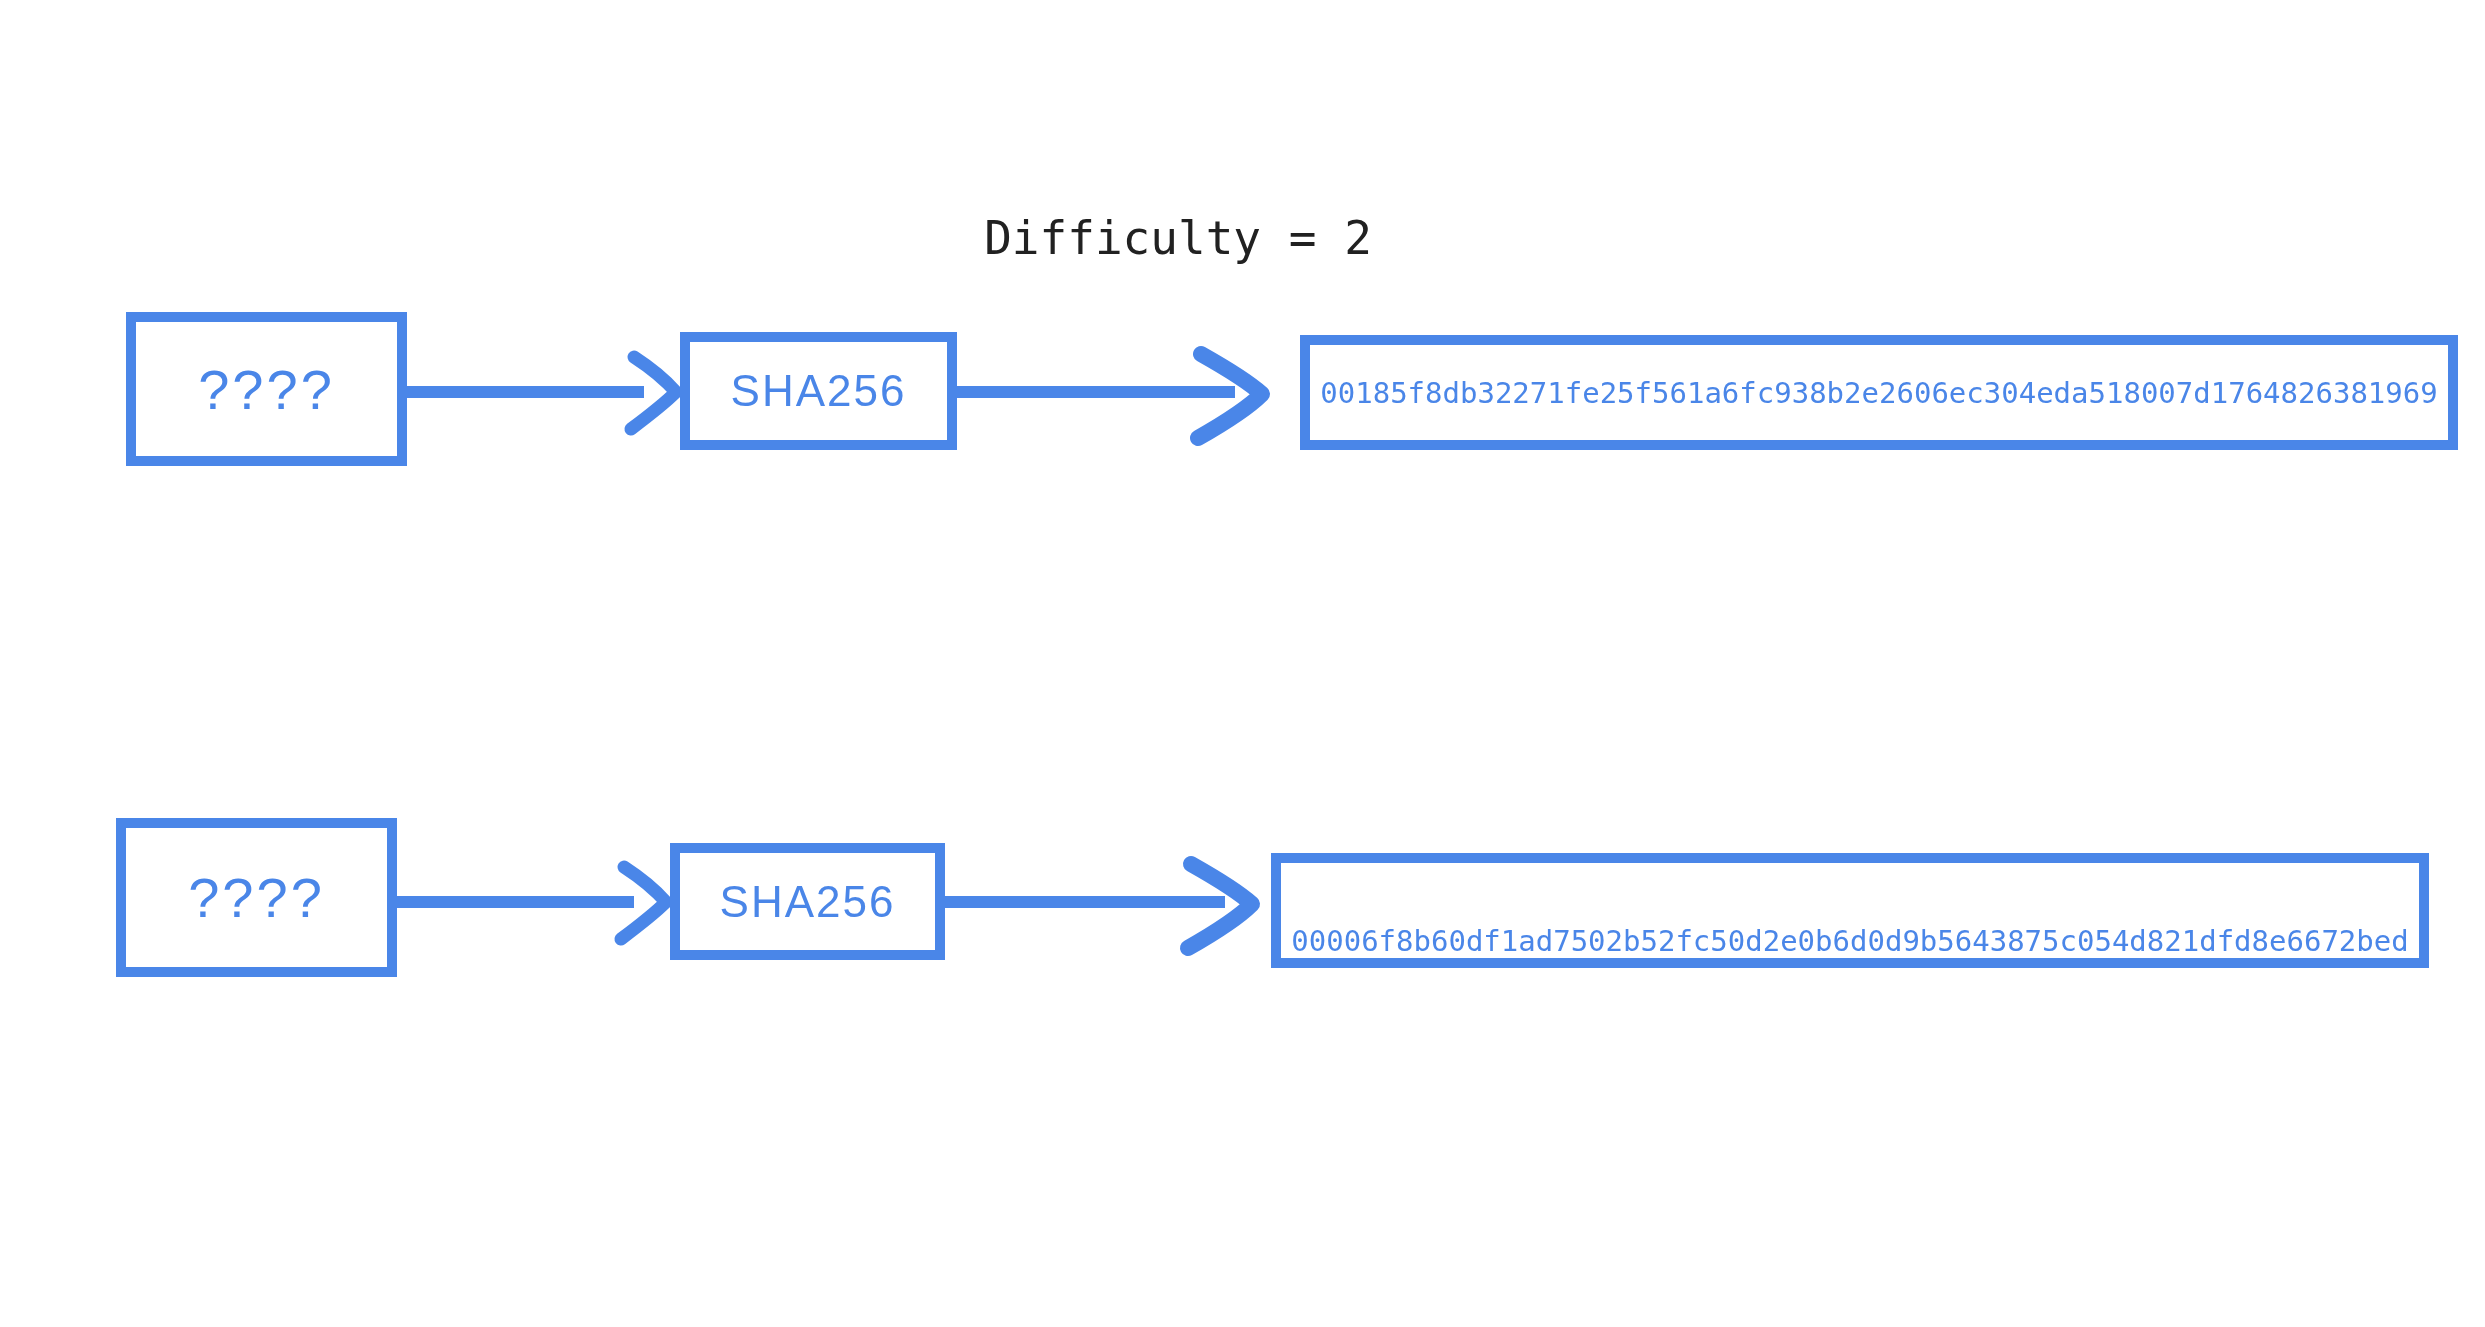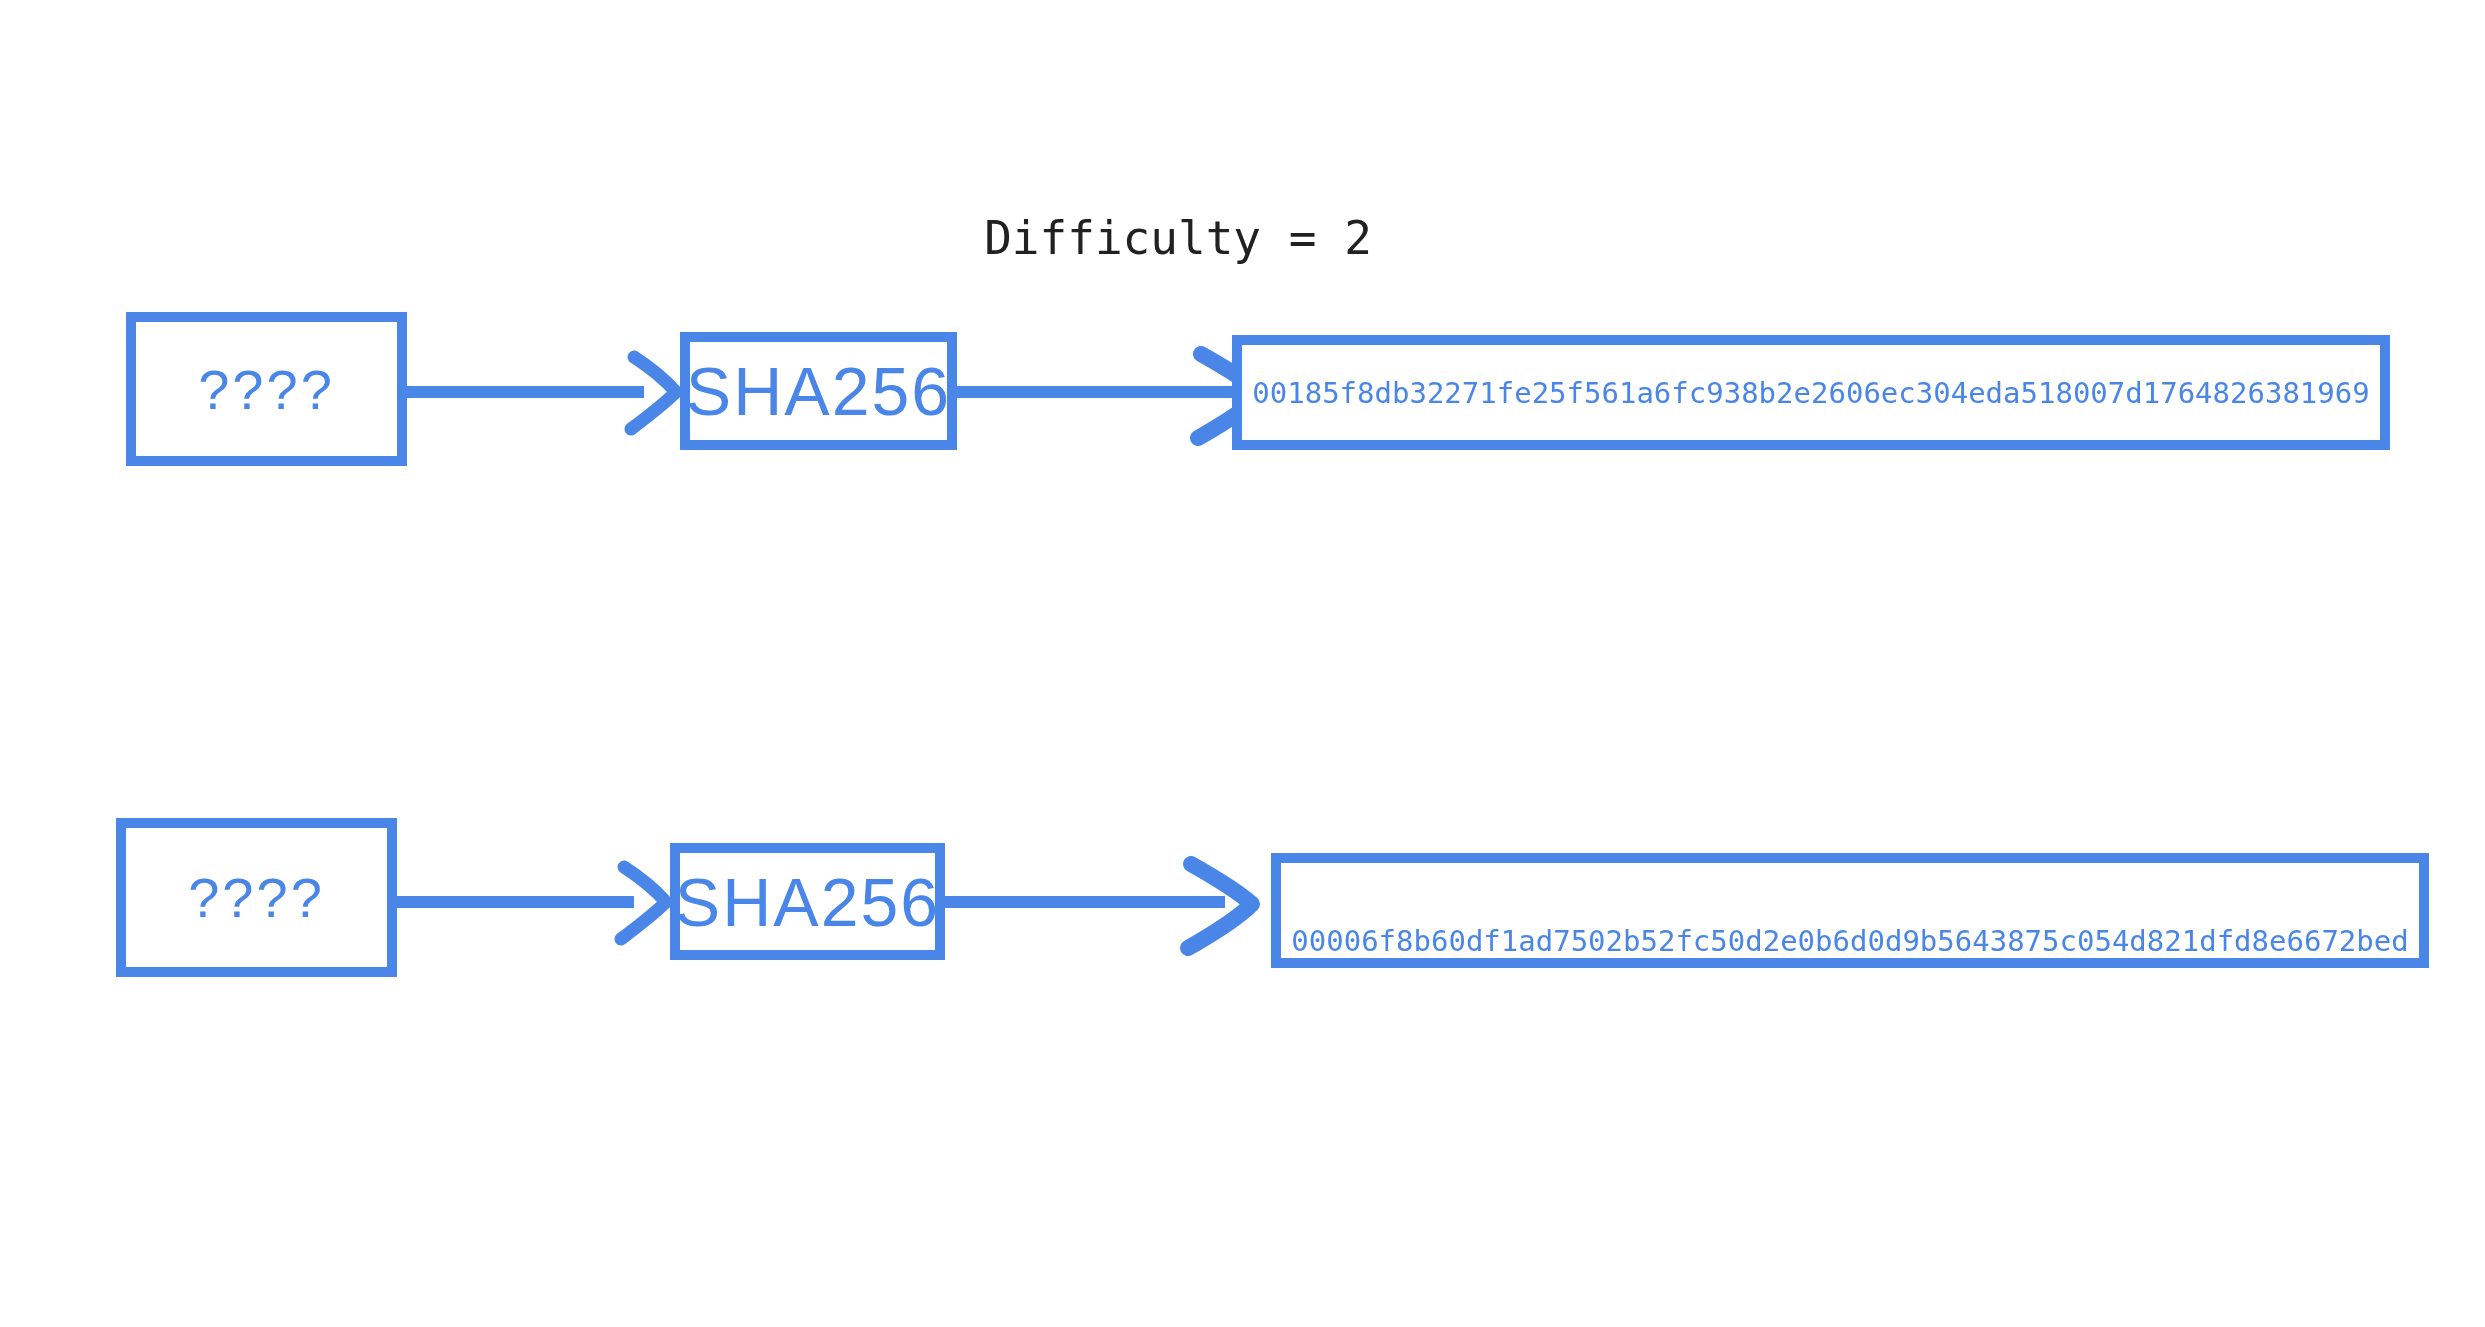--- a/index.html
+++ b/index.html
@@ -50,30 +50,30 @@
     display:flex;
     align-items:center;
     justify-content:center;
     color:var(--accent);
     white-space:nowrap;
   }
   .unknown-box{font-size:56px;letter-spacing:3px;font-weight:400;}
   .unknown-1{left:126px;top:312px;width:281px;height:154px;}
   .unknown-2{left:116px;top:818px;width:281px;height:159px;}
 
-  .sha-box{font-size:68px;letter-spacing:2px;font-weight:400;}
+  .sha-box{font-size:44px;letter-spacing:2px;font-weight:400;}
   .sha-1{left:680px;top:332px;width:277px;height:118px;}
   .sha-2{left:670px;top:843px;width:275px;height:117px;}
 
   .hash-box{
     font-family:"DejaVu Sans Mono","Liberation Mono",monospace;
     font-size:29px;
     letter-spacing:0px;
   }
-  .hash-1{left:1232px;top:335px;width:1158px;height:115px;}
+  .hash-1{left:1300px;top:335px;width:1158px;height:115px;}
   .hash-2{left:1271px;top:853px;width:1158px;height:115px;align-items:flex-end;}
 </style>
 </head>
 <body>
 
 <div class="canvas">
 
   <svg class="arrows" viewBox="0 0 2485 1327" xmlns="http://www.w3.org/2000/svg">
 
     <g>

